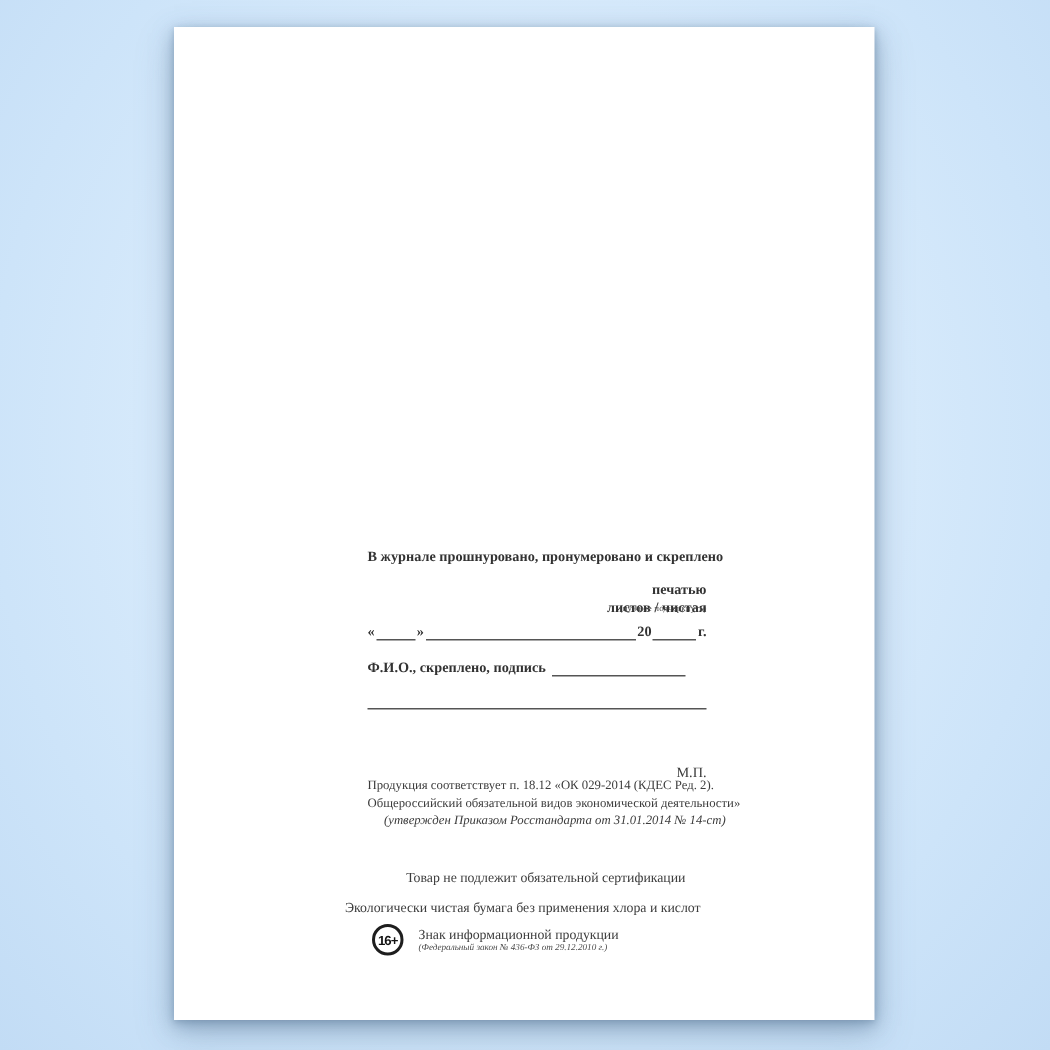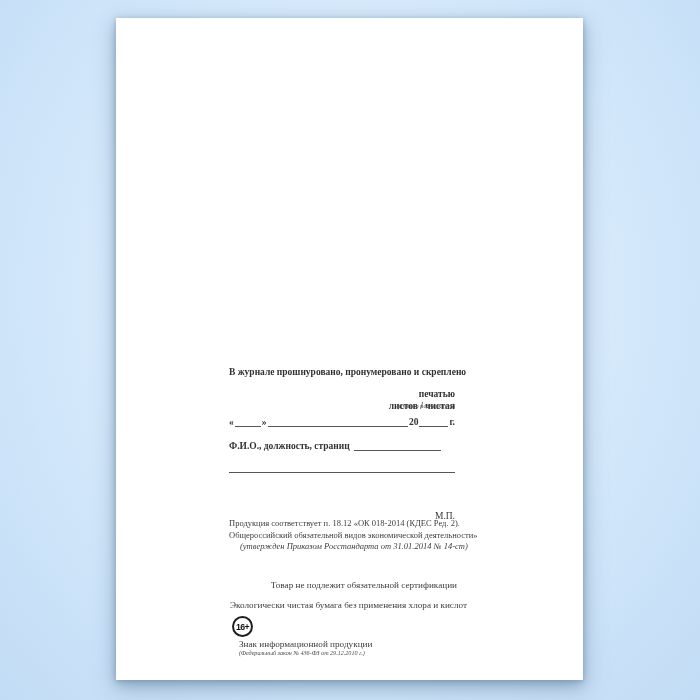--- a/index.html
+++ b/index.html
@@ -7,21 +7,21 @@
     width:700px;height:700px;position:relative;overflow:hidden;
     font-family:"Liberation Serif","DejaVu Serif",serif;
     background:radial-gradient(ellipse at 50% 42%, #e7f2fe 0%, #daecfc 40%, #cde4f9 72%, #c2dcf5 100%);
   }
   .sheet{
     position:absolute;left:116px;top:18px;width:467px;height:662px;
     background:#ffffff;
     box-shadow:0 4px 12px rgba(96,126,156,.55), 0 1px 4px rgba(96,126,156,.38), 0 10px 24px rgba(96,126,156,.30);
   }
   .col{position:absolute;left:113px;top:0;width:226px;height:100%;}
-  .row{position:absolute;left:0;width:226px;white-space:nowrap;color:#3a3a3a;}
+  .row{position:absolute;left:16px;width:226px;white-space:nowrap;color:#3a3a3a;}
   .bold{font-weight:700;font-size:9.5px;color:#323232;}
   .flexrow{display:flex;align-items:flex-end;}
   .fill{border-bottom:1px solid #555;flex:1 1 auto;height:1px;margin:0 1px;}
   .fill.w26{flex:0 0 26px;}
   .fill.w29{flex:0 0 29px;}
   .tiny{font-size:5.9px;color:#4a4a4a;letter-spacing:.1px;}
   .r-note{position:absolute;right:0;text-align:right;}
   .fullline{border-bottom:1px solid #555;height:10px;}
   .mp{font-size:9.5px;text-align:right;padding-right:3px;color:#3a3a3a;}
   .para{font-size:8.5px;line-height:11.6px;color:#3c3c3c;white-space:nowrap;}
@@ -58,40 +58,40 @@
       <span>«</span>
       <span class="fill w26"></span>
       <span>»</span>
       <span class="fill"></span>
       <span>20</span>
       <span class="fill w29"></span>
       <span>г.</span>
     </div>
 
     <div class="row bold flexrow" style="top:423px;">
-      <span>Ф.И.О., должность, страниц</span>
+      <span>Ф.И.О., скреплено, подпись</span>
       <span class="fill" style="margin-left:4px;margin-right:14px;"></span>
     </div>
 
     <div class="row fullline" style="top:444px;"></div>
 
     <div class="row mp" style="top:465px;margin-top:28px;">М.П.</div>
 
     <div class="row para" style="top:500px;">
-      <div>Продукция соответствует п. 18.12 «ОК 018-2014 (КДЕС Ред. 2).</div>
+      <div>Продукция соответствует п. 18.12 «ОК 029-2014 (КДЕС Ред. 2).</div>
       <div>Общероссийский обязательной видов экономической деятельности»</div>
       <div class="it">(утвержден Приказом Росстандарта от 31.01.2014 № 14-ст)</div>
     </div>
 
 
     <div class="row note-line" style="top:562px;left:2px;text-align:right;">Товар не подлежит обязательной сертификации</div>
 
     <div class="row note-line" style="top:582px;left:1px;">Экологически чистая бумага без применения хлора и кислот</div>
 
-    <div class="row age" style="top:598px;flex-direction:column;">
+    <div class="row age" style="top:598px;">
       <span class="badge">16+</span>
       <span class="age-text">
         <div class="age-title">Знак информационной продукции</div>
         <div class="age-law">(Федеральный закон № 436-ФЗ от 29.12.2010 г.)</div>
       </span>
     </div>
 
   </div>
 </div>
 

